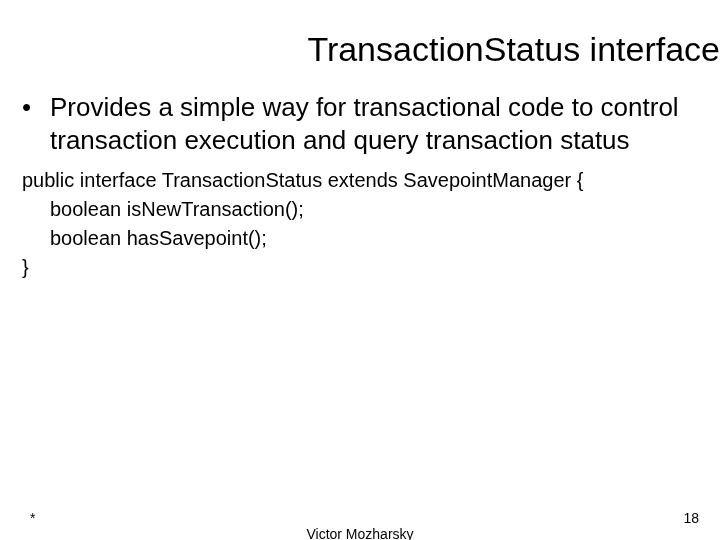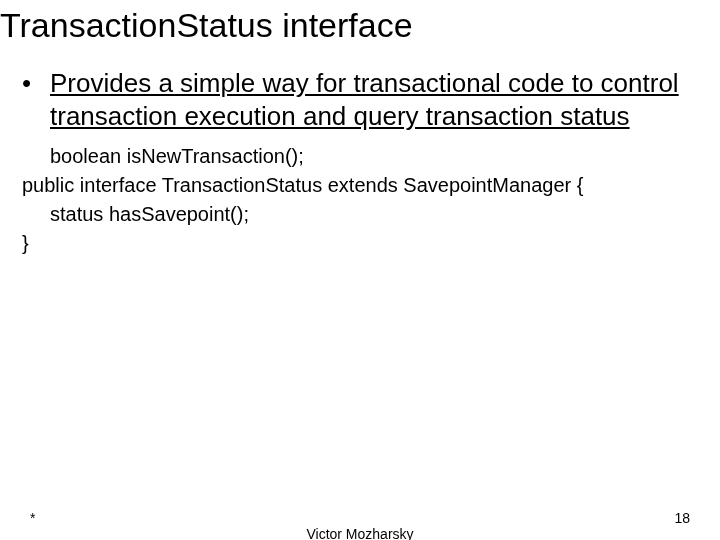--- a/index.html
+++ b/index.html
@@ -10,24 +10,24 @@
     body {
       width: 720px;
       height: 540px;
       background: #ffffff;
       font-family: Arial, Helvetica, sans-serif;
       color: #000000;
       position: relative;
       overflow: hidden;
     }
     .slide-title {
-      text-align: left;
+      text-align: right;
       font-size: 34px;
       font-weight: normal;
-      padding-top: 6px;
+      padding-top: 30px;
       padding-bottom: 22px;
     }
     .content {
       padding-left: 22px;
       padding-right: 10px;
     }
     .bullet-item {
       display: flex;
       align-items: flex-start;
       font-size: 26px;
@@ -35,21 +35,20 @@
       margin-bottom: 8px;
     }
     .bullet-marker {
       flex-shrink: 0;
       width: 28px;
       font-size: 26px;
       line-height: 1.28;
     }
     .bullet-text {
       flex: 1;
-      text-decoration: underline;
     }
     .code-block {
       font-size: 20px;
       line-height: 1.45;
       padding-left: 0px;
     }
     .code-line {
       white-space: pre;
     }
     .code-indent {
@@ -69,39 +68,39 @@
       bottom: 0;
     }
     .footer-center {
       position: absolute;
       left: 0;
       right: 0;
       text-align: center;
     }
     .footer-right {
       position: absolute;
-      right: 30px;
+      right: 21px;
       bottom: 0;
     }
   </style>
 </head>
 <body>
 
 <h1 class="slide-title">TransactionStatus interface</h1>
 
 <div class="content">
   <div class="bullet-item">
     <span class="bullet-marker">•</span>
     <span class="bullet-text">Provides a simple way for transactional code to control transaction execution and query transaction status</span>
   </div>
 
   <div class="code-block">
+    <div class="code-line">public interface TransactionStatus extends SavepointManager {</div>
     <div class="code-line code-indent">boolean isNewTransaction();</div>
-    <div class="code-line">public interface TransactionStatus extends SavepointManager {</div>
-    <div class="code-line code-indent">status hasSavepoint();</div>
+    <div class="code-line code-indent">boolean hasSavepoint();</div>
     <div class="code-line">}</div>
   </div>
 </div>
 
 <div class="footer">
   <span class="footer-left">*</span>
   <span class="footer-center">Victor Mozharsky</span>
   <span class="footer-right">18</span>
 </div>
 

